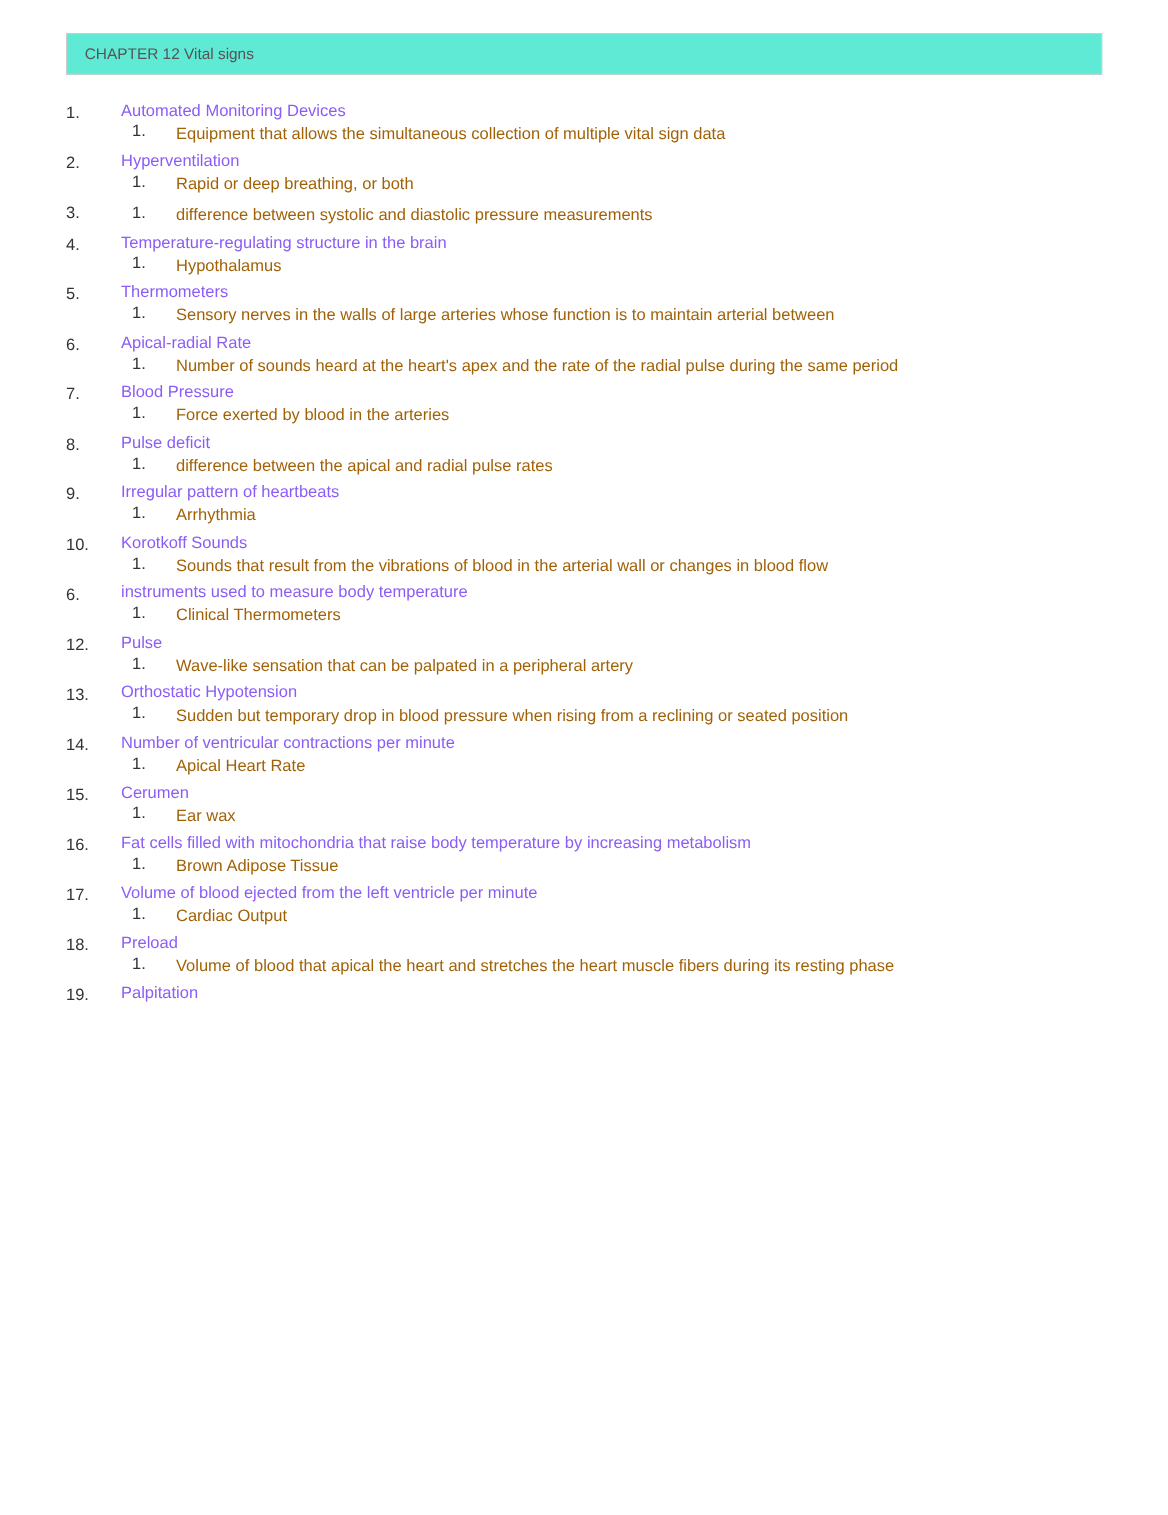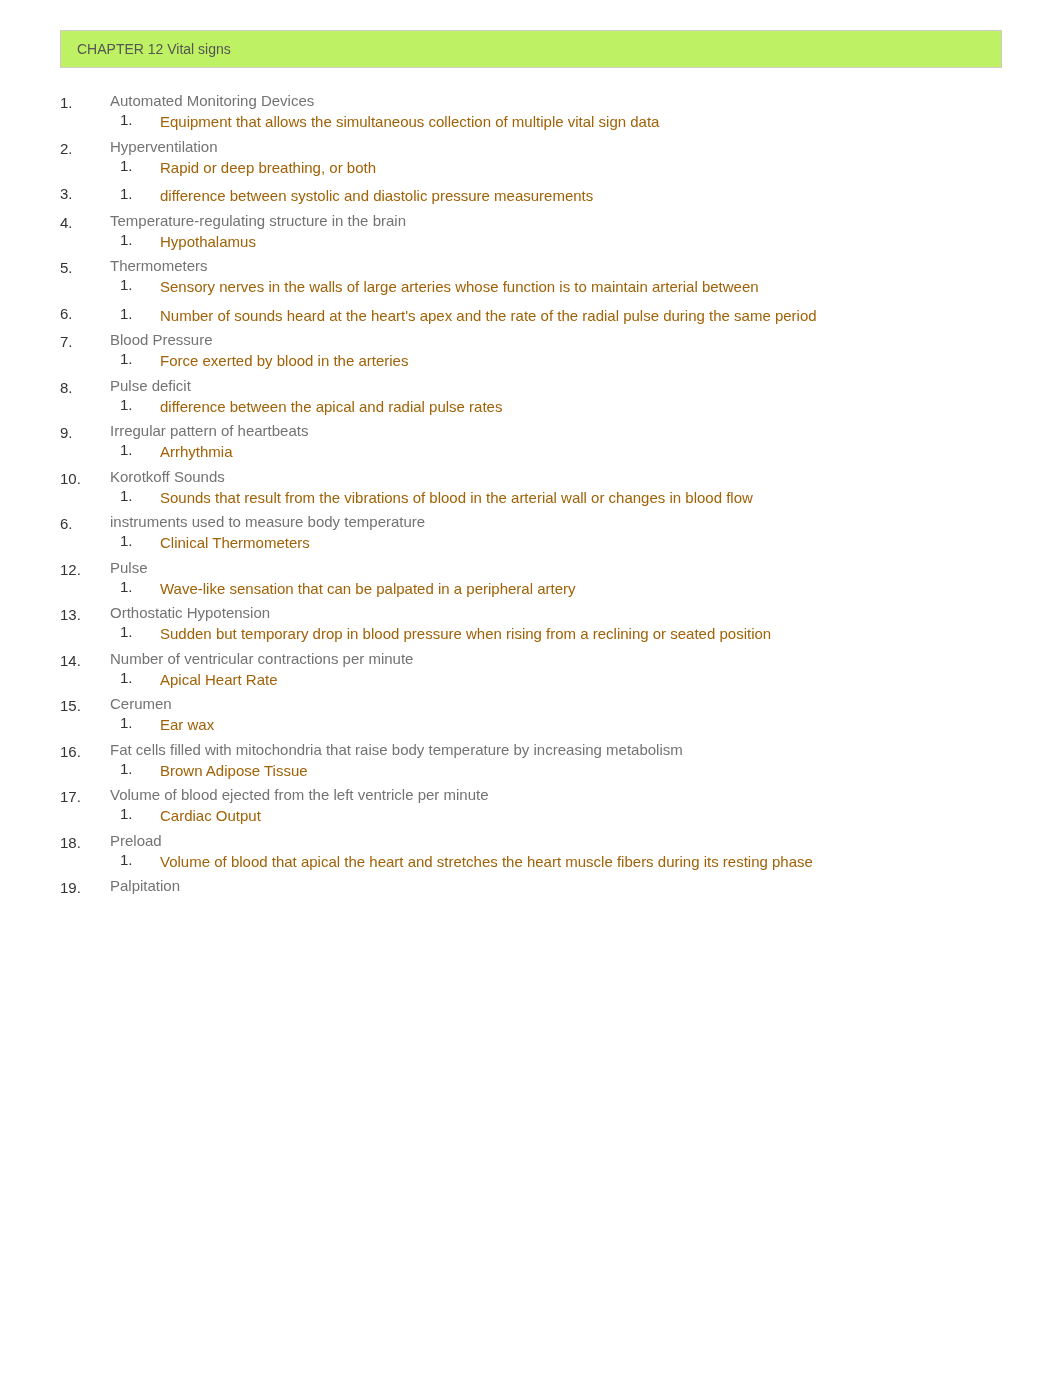--- a/index.html
+++ b/index.html
@@ -5,21 +5,21 @@
     * { box-sizing: border-box; margin: 0; padding: 0; }
     body {
       background: #ffffff;
       font-family: Arial, sans-serif;
       font-size: 15px;
       color: #333;
       padding: 30px 60px;
       max-width: 1062px;
     }
     .chapter-header {
-      background: #bef264;
+      background: #5eead4;
       padding: 10px 16px;
       margin-bottom: 24px;
       font-size: 14px;
       color: #555;
       border: 1px solid #ccc;
     }
     .outer-list {
       list-style: none;
       padding: 0;
       margin: 0;
@@ -33,21 +33,21 @@
       min-width: 50px;
       font-size: 15px;
       color: #333;
       padding-top: 2px;
     }
     .outer-content {
       flex: 1;
     }
     .outer-term {
       font-size: 15px;
-      color: #737373;
+      color: #8b5cf6;
       margin-bottom: 2px;
       display: block;
     }
     .inner-list {
       list-style: none;
       padding: 0;
       margin: 0;
     }
     .inner-list > li {
       display: flex;
@@ -130,20 +130,21 @@
           <li>
             <span class="inner-num">1.</span>
             <span class="inner-def">Sensory nerves in the walls of large arteries whose function is to maintain arterial between</span>
           </li>
         </ul>
       </div>
     </li>
     <li>
       <span class="outer-num">6.</span>
       <div class="outer-content">
+        <span class="outer-term">Apical-radial Rate</span>
         <ul class="inner-list">
           <li>
             <span class="inner-num">1.</span>
             <span class="inner-def">Number of sounds heard at the heart's apex and the rate of the radial pulse during the same period</span>
           </li>
         </ul>
       </div>
     </li>
     <li>
       <span class="outer-num">7.</span>

